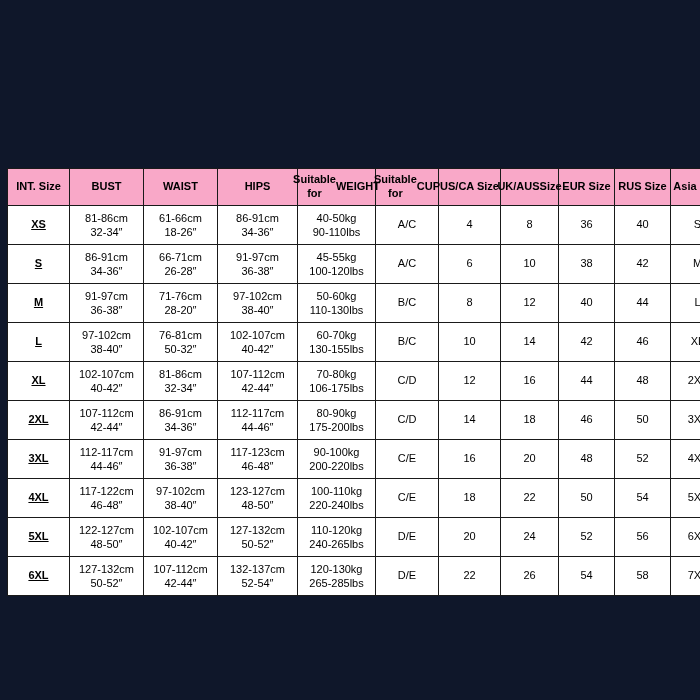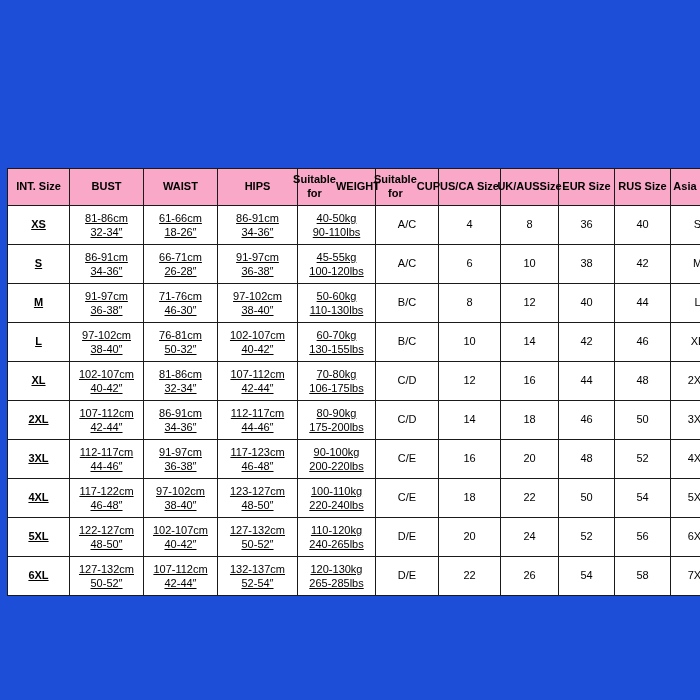--- a/index.html
+++ b/index.html
@@ -10,21 +10,21 @@
     width: 700px;
     height: 700px;
     background: #ffffff;
     font-family: "Liberation Sans", sans-serif;
     overflow: hidden;
   }
   #page {
     position: relative;
     width: 700px;
     height: 700px;
-    background: #1d4ed8;
+    background: #0f172a;
   }
   #table-wrap {
     position: absolute;
     left: 7px;
     top: 168px;
     width: 686px;
   }
   table.size-chart {
     border-collapse: collapse;
     table-layout: fixed;
@@ -54,21 +54,20 @@
     font-weight: bold;
     font-size: 12px;
     text-decoration: underline;
   }
   .two-line {
     display: flex;
     flex-direction: column;
     justify-content: center;
     align-items: center;
     line-height: 1.3;
-    text-decoration: underline;
   }
   .two-line span {
     display: block;
     white-space: nowrap;
   }
   .hdr-2 {
     display: flex;
     flex-direction: row;
     justify-content: center;
     align-items: center;
@@ -210,21 +209,21 @@
           <td class="label-cell"><span>M</span></td>
           <td>
               <div class="two-line">
                 <span>91-97cm</span>
                 <span>36-38″</span>
               </div>
             </td>
           <td>
               <div class="two-line">
                 <span>71-76cm</span>
-                <span>46-30″</span>
+                <span>28-20″</span>
               </div>
             </td>
           <td>
               <div class="two-line">
                 <span>97-102cm</span>
                 <span>38-40″</span>
               </div>
             </td>
           <td>
               <div class="two-line">

